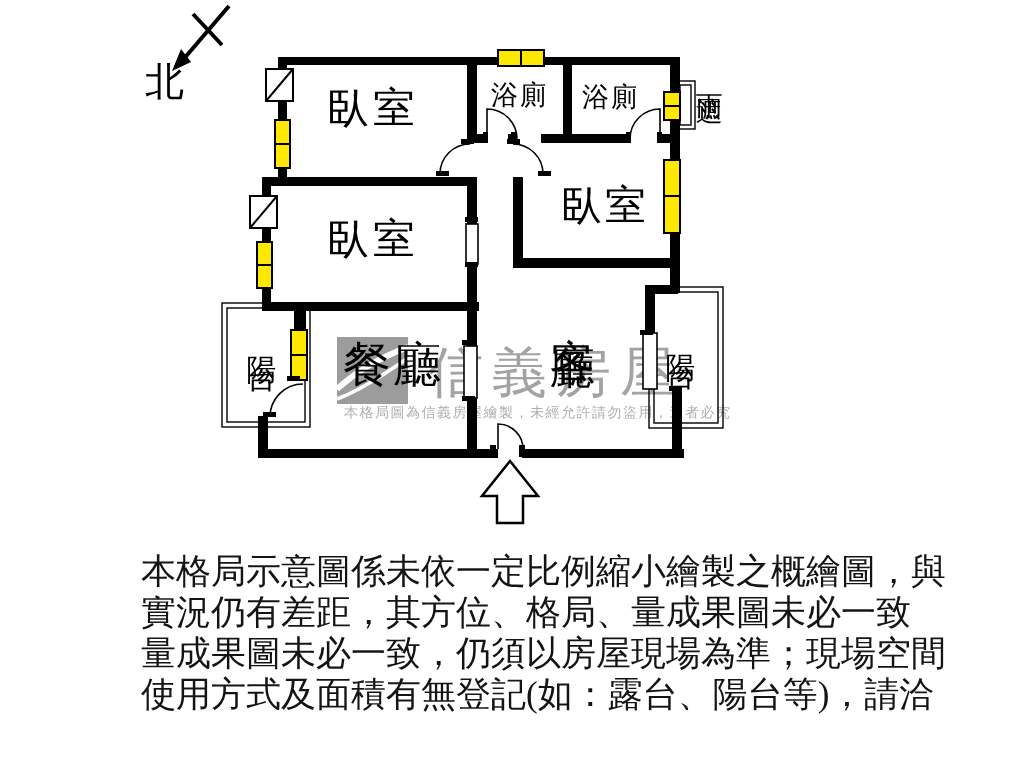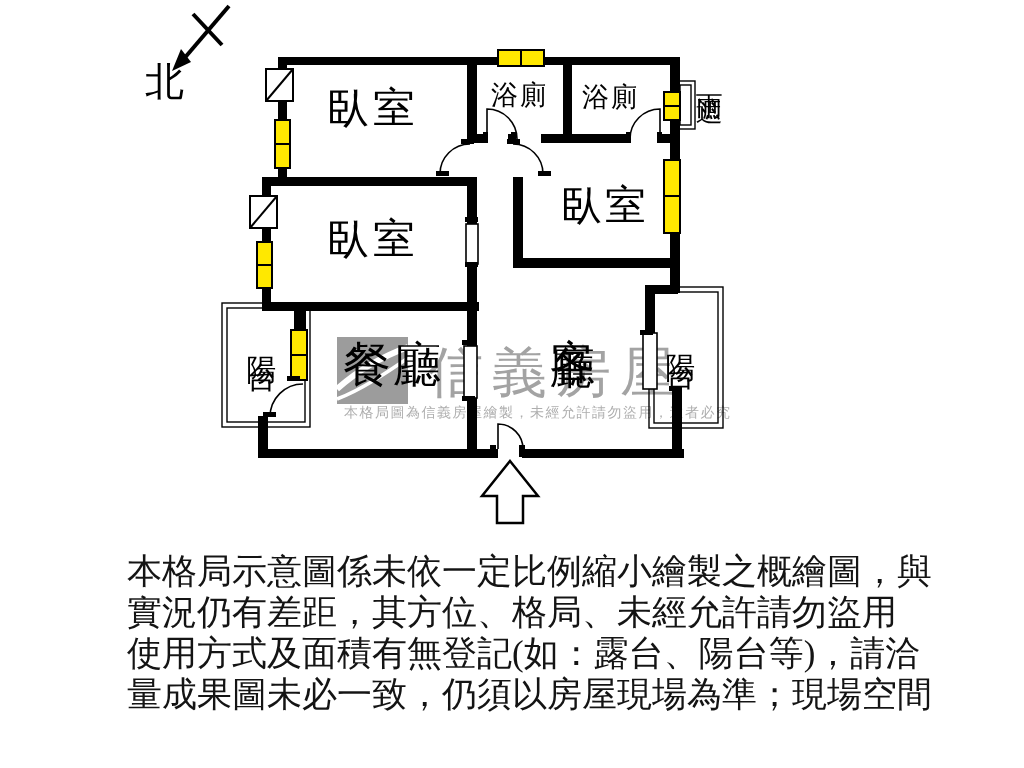--- a/index.html
+++ b/index.html
@@ -33,21 +33,21 @@
   #lbl-bath1{left:491px;top:81px;font-size:27px;letter-spacing:2px;}
   #lbl-bath2{left:582px;top:83px;font-size:27px;letter-spacing:2px;}
   #lbl-dining{left:343px;top:340px;font-size:48px;letter-spacing:2px;}
   #lbl-living{left:548px;top:301px;font-size:45px;}
   #lbl-balc1{left:246px;top:333px;font-size:30px;}
   #lbl-balc2{left:665px;top:331px;font-size:30px;}
   #lbl-rain{left:695px;top:73px;font-size:27px;letter-spacing:2px;}
   #lbl-north{left:145px;top:62px;font-size:39px;}
   
   #disclaimer{
-    position:absolute;left:127px;top:551px;width:800px;z-index:3;
+    position:absolute;left:141px;top:551px;width:800px;z-index:3;
     font-size:35px;line-height:41px;color:#141414;letter-spacing:0px;
   }
   #disclaimer .dline{white-space:nowrap;}
 </style>
 </head>
 <body>
 
 <div id="watermark-layer" class="abs">
   <svg class="abs" style="left:337px;top:337px;" width="71" height="67" viewBox="0 0 71 67">
     <rect x="0" y="0" width="71" height="67" fill="#9c9c9c"></rect>
@@ -192,16 +192,16 @@
 <div class="room-label" id="lbl-bath1">浴廁</div>
 <div class="room-label" id="lbl-bath2">浴廁</div>
 <div class="room-label" id="lbl-dining">餐廳</div>
 <div class="room-label vert" id="lbl-living">客廳</div>
 <div class="room-label vert" id="lbl-balc1">陽台</div>
 <div class="room-label vert" id="lbl-balc2">陽台</div>
 <div class="room-label vert" id="lbl-rain">雨遮</div>
 
 <div id="disclaimer">
   <div class="dline">本格局示意圖係未依一定比例縮小繪製之概繪圖，與</div>
-  <div class="dline">實況仍有差距，其方位、格局、未經允許請勿盜用</div>
+  <div class="dline">實況仍有差距，其方位、格局、量成果圖未必一致</div>
+  <div class="dline">量成果圖未必一致，仍須以房屋現場為準；現場空間</div>
   <div class="dline">使用方式及面積有無登記(如：露台、陽台等)，請洽</div>
-  <div class="dline">量成果圖未必一致，仍須以房屋現場為準；現場空間</div>
 </div>
 
 </body></html>

